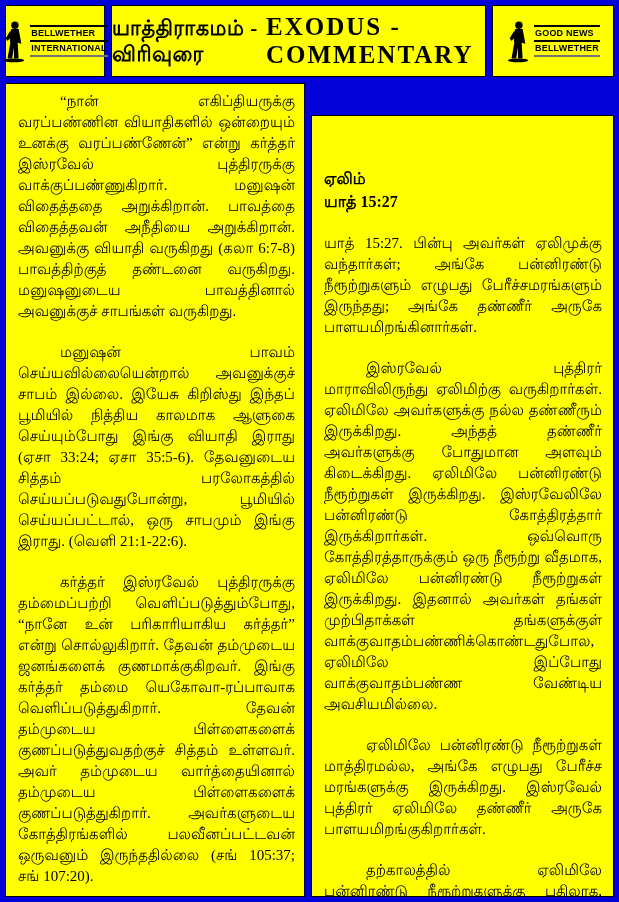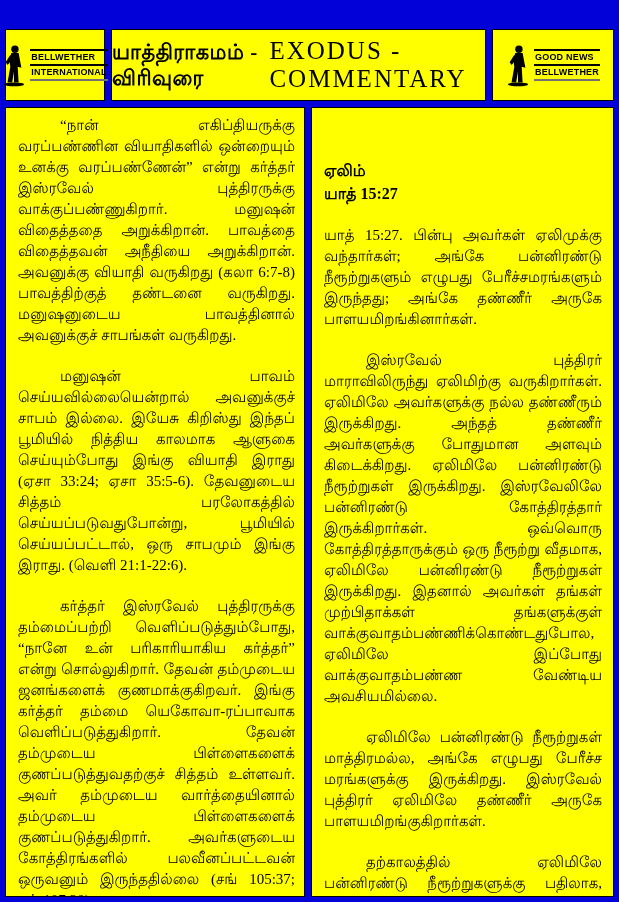--- a/index.html
+++ b/index.html
@@ -6,21 +6,21 @@
   html, body { background: #0202d8; }
   .page {
     width: 619px; height: 902px;
     background: #0202d8;
     padding: 5px;
     display: flex; flex-direction: column; gap: 6px;
     font-family: "Liberation Serif", serif;
     color: #000;
   }
   
-  .header-row { display: flex; gap: 6px; height: 72px; flex: 0 0 auto; margin-top: 24px; }
+  .header-row { display: flex; gap: 6px; height: 72px; flex: 0 0 auto; }
   .box { background: #ffff00; border: 1px solid #000; }
   .logo-box {
     display: flex; align-items: center; justify-content: center; gap: 4px;
   }
   .logo-left  { width: 100px; }
   .logo-right { width: 122px; }
   .logo-figure { flex: 0 0 auto; display: block; }
   .logo-text {
     font-family: "Liberation Sans", sans-serif;
     font-weight: bold; font-size: 9px; line-height: 13px;
@@ -32,32 +32,32 @@
     flex: 1;
     display: flex; flex-direction: row; align-items: center; justify-content: center;
     gap: 2px;
   }
   .title-tamil {
     font-weight: bold; font-size: 21px; line-height: 26px;
     letter-spacing: 0.5px;
   }
   .title-english {
     font-family: "Liberation Serif", serif;
-    font-weight: normal; font-size: 25px; line-height: 28px;
+    font-weight: bold; font-size: 25px; line-height: 28px;
     letter-spacing: 2px;
   }
   
   .main-row { display: flex; gap: 6px; flex: 1 1 auto; min-height: 0; }
   .col {
     overflow: hidden;
     font-size: 15px; line-height: 21px;
     text-align: justify; text-justify: inter-word;
   }
   .col-left  { width: 300px; padding: 7px 9px 0 12px; }
-  .col-right { flex: 1; padding: 7px 11px 0 12px; }
+  .col-right { flex: 1; padding: 7px 11px 0 12px; margin-top: 32px; }
   .para { margin-bottom: 20px; }
   .para.indent { text-indent: 42px; }
   .headings { margin-top: 44px; margin-bottom: 20px; font-weight: bold; text-align: left; }
   .heading-line { display: block; font-size: 16px; line-height: 23px; }
   .verse { font-weight: normal; margin-bottom: 20px; }
 </style>
 </head>
 <body>
 
 <div class="page">

